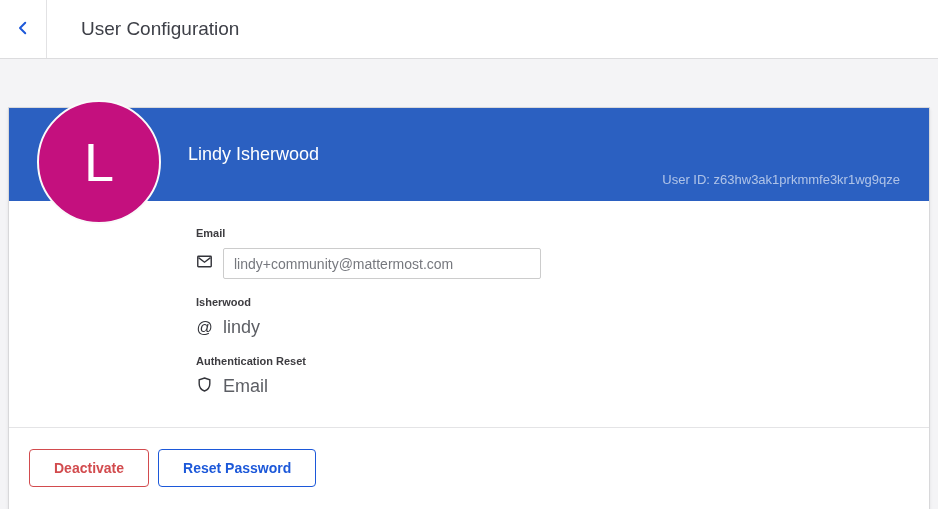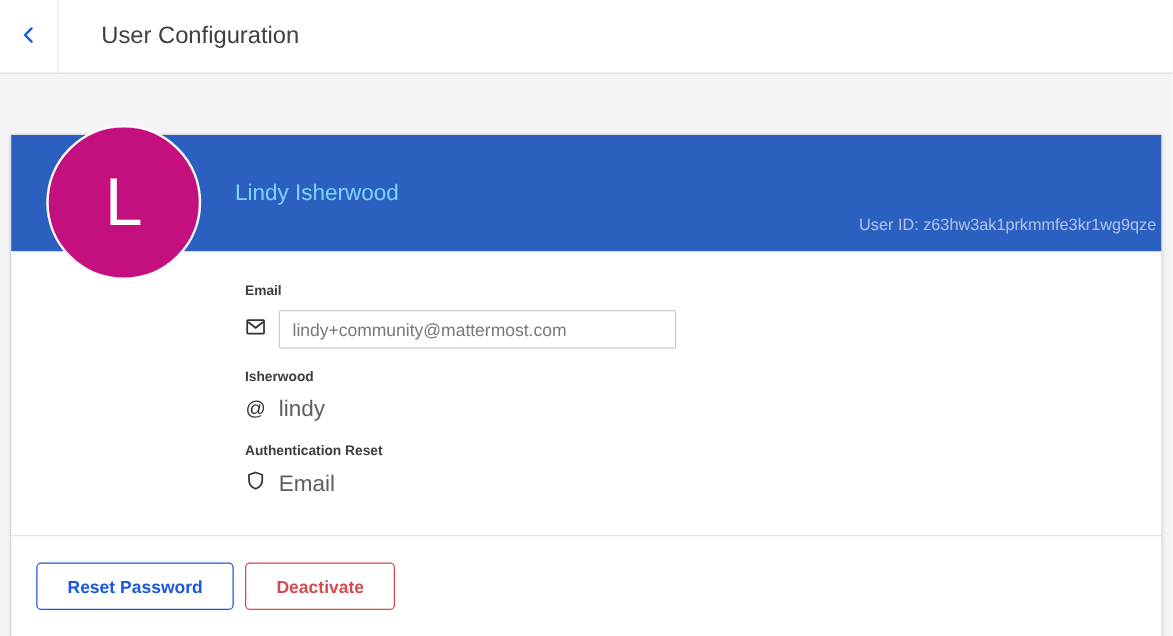--- a/index.html
+++ b/index.html
@@ -65,27 +65,27 @@
     display: flex;
     align-items: center;
     justify-content: center;
     color: #ffffff;
     font-size: 54px;
     font-weight: 400;
     z-index: 2;
   }
   .banner-name {
     margin-left: 179px;
-    color: #7dd3fc;
+    color: #ffffff;
     font-size: 18px;
     font-weight: 400;
   }
   .banner-userid {
     position: absolute;
-    right: 4px;
+    right: 29px;
     bottom: 14px;
     font-size: 13px;
     color: rgba(255,255,255,0.62);
     margin-left: 31px;
   }
 
   
   .card-body {
     padding: 26px 0 30px 187px;
   }
@@ -199,17 +199,17 @@
         <svg viewBox="0 0 24 24" fill="none" stroke="#33343a" stroke-width="2">
           <path d="M12 2.8 L19.5 5.4 V11 C19.5 16.4 16.2 19.8 12 21.2 C7.8 19.8 4.5 16.4 4.5 11 V5.4 Z"></path>
         </svg>
       </span>
       <span class="field-value">Email</span>
     </div>
 
   </div>
 
   <div class="card-footer">
+    <button class="btn btn-danger-outline">Deactivate</button>
     <button class="btn btn-primary-outline">Reset Password</button>
-    <button class="btn btn-danger-outline">Deactivate</button>
   </div>
 
 </section>
 
 </body></html>

